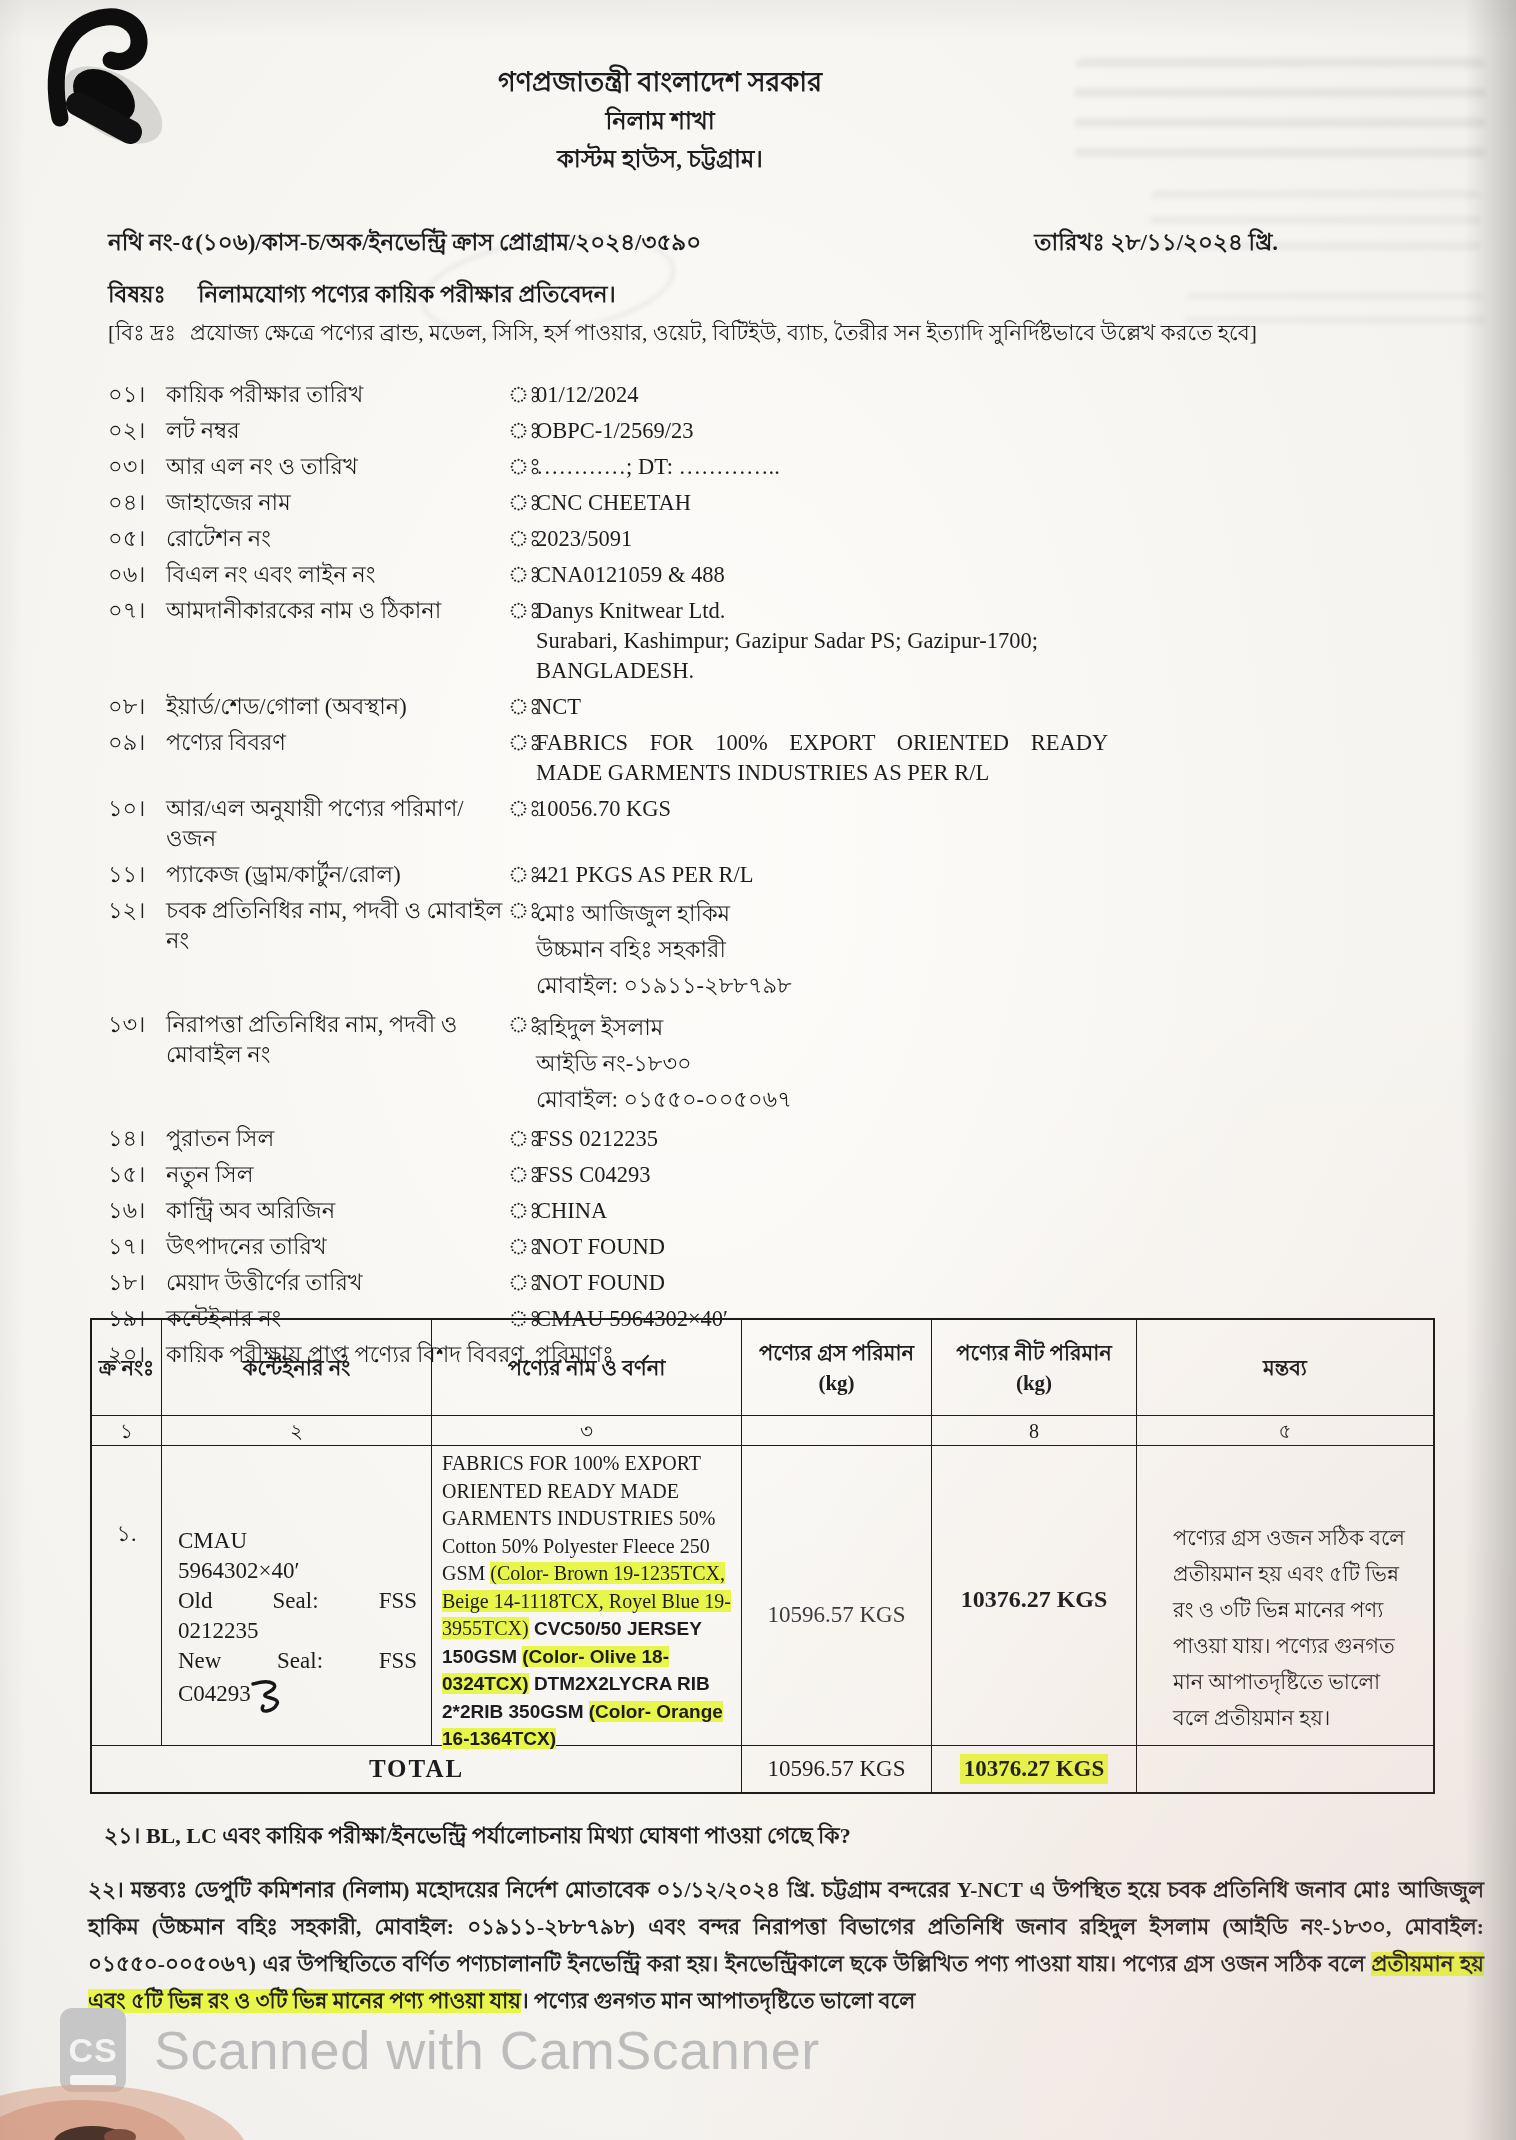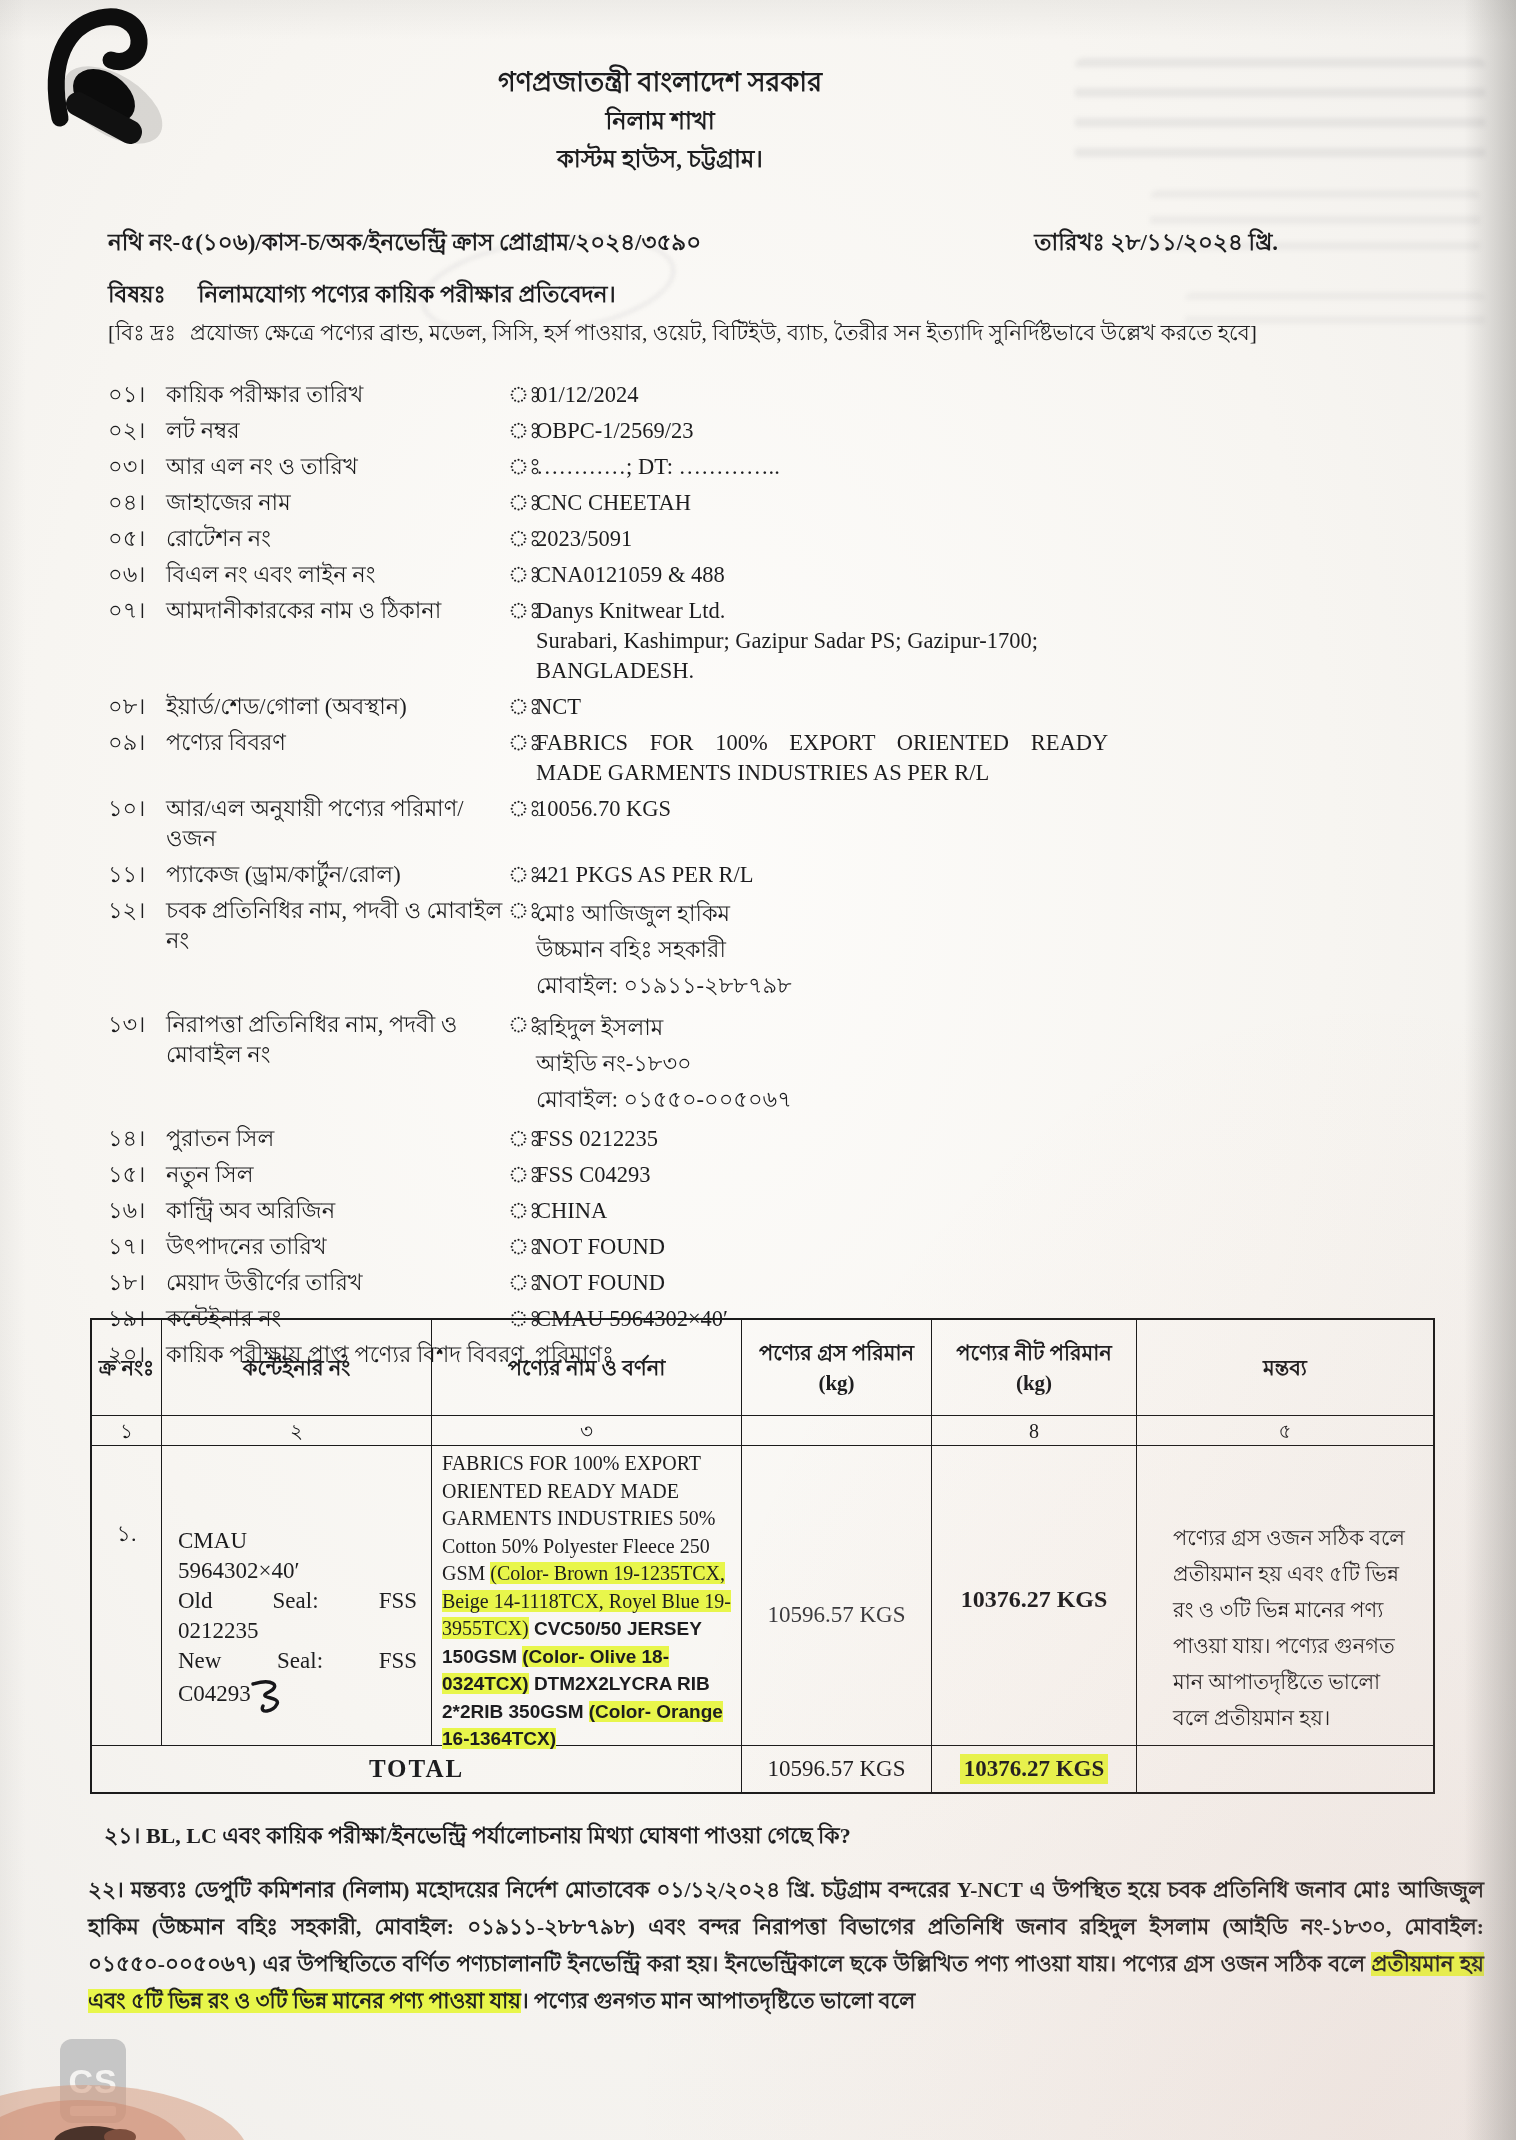--- a/index.html
+++ b/index.html
@@ -23,21 +23,21 @@
   .g2{left:1150px;top:190px;width:330px;height:64px;
       background:repeating-linear-gradient(to bottom, rgba(108,108,116,.14) 0 8px, transparent 8px 26px);}
   .g3{left:1185px;top:292px;width:300px;height:40px;
       background:repeating-linear-gradient(to bottom, rgba(108,108,116,.12) 0 8px, transparent 8px 24px);}
   .smudge{position:absolute;left:420px;top:238px;width:250px;height:90px;border-radius:50%;
       border:3px solid rgba(90,90,95,.12);filter:blur(2px);transform:rotate(-8deg);}
   .finger{position:absolute;left:0;bottom:0;z-index:6;}
   
   .wm{position:absolute;left:60px;top:2008px;display:flex;align-items:center;gap:28px;z-index:4;}
   .cs-badge{width:66px;height:84px;background:#c6c6c6;border-radius:12px;position:relative;
-      display:flex;align-items:center;justify-content:center;margin-top:31px;}
+      display:flex;align-items:center;justify-content:center;}
   .cs-badge::after{content:"";position:absolute;left:10px;right:10px;bottom:7px;height:10px;
       background:#f4f3f1;border-radius:3px;}
   .cs-txt{font-family:"Liberation Sans","DejaVu Sans",sans-serif;font-weight:bold;
       font-size:34px;color:#f4f3f1;letter-spacing:1px;}
   .wm-label{font-family:"Liberation Sans","DejaVu Sans",sans-serif;font-size:54px;
       color:#bcbcbc;letter-spacing:.5px;}
   
   .hdr{position:absolute;left:0;top:62px;width:1320px;text-align:center;}
   .hdr .l1{font-size:27px;font-weight:bold;line-height:40px;}
   .hdr .l2{font-size:24px;font-weight:bold;line-height:38px;}
@@ -356,15 +356,16 @@
 
   <div class="p21">২১। BL, LC এবং কায়িক পরীক্ষা/ইনভেন্ট্রি পর্যালোচনায় মিথ্যা ঘোষণা পাওয়া গেছে কি?</div>
   <div class="p22">
     <span>২২। মন্তব্যঃ ডেপুটি কমিশনার (নিলাম) মহোদয়ের নির্দেশ মোতাবেক ০১/১২/২০২৪ খ্রি. চট্টগ্রাম বন্দরের Y-NCT এ উপস্থিত হয়ে চবক প্রতিনিধি জনাব মোঃ আজিজুল হাকিম (উচ্চমান বহিঃ সহকারী, মোবাইল: ০১৯১১-২৮৮৭৯৮) এবং বন্দর নিরাপত্তা বিভাগের প্রতিনিধি জনাব রহিদুল ইসলাম (আইডি নং-১৮৩০, মোবাইল: ০১৫৫০-০০৫০৬৭) এর উপস্থিতিতে বর্ণিত পণ্যচালানটি ইনভেন্ট্রি করা হয়। ইনভেন্ট্রিকালে ছকে উল্লিখিত পণ্য পাওয়া যায়। পণ্যের গ্রস ওজন সঠিক বলে </span><span class="hl">প্রতীয়মান হয় এবং ৫টি ভিন্ন রং ও ৩টি ভিন্ন মানের পণ্য পাওয়া যায়</span><span>। পণ্যের গুনগত মান আপাতদৃষ্টিতে ভালো বলে</span>
   </div>
 
   <div class="wm">
     <div class="cs-badge">
       <span class="cs-txt">CS</span>
     </div>
+    <div class="wm-label">Scanned with CamScanner</div>
   </div>
 
 </div>
 
 </body></html>

